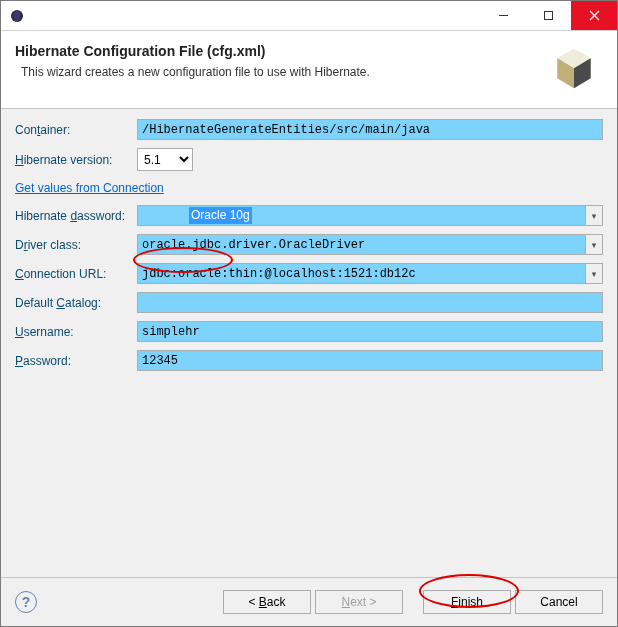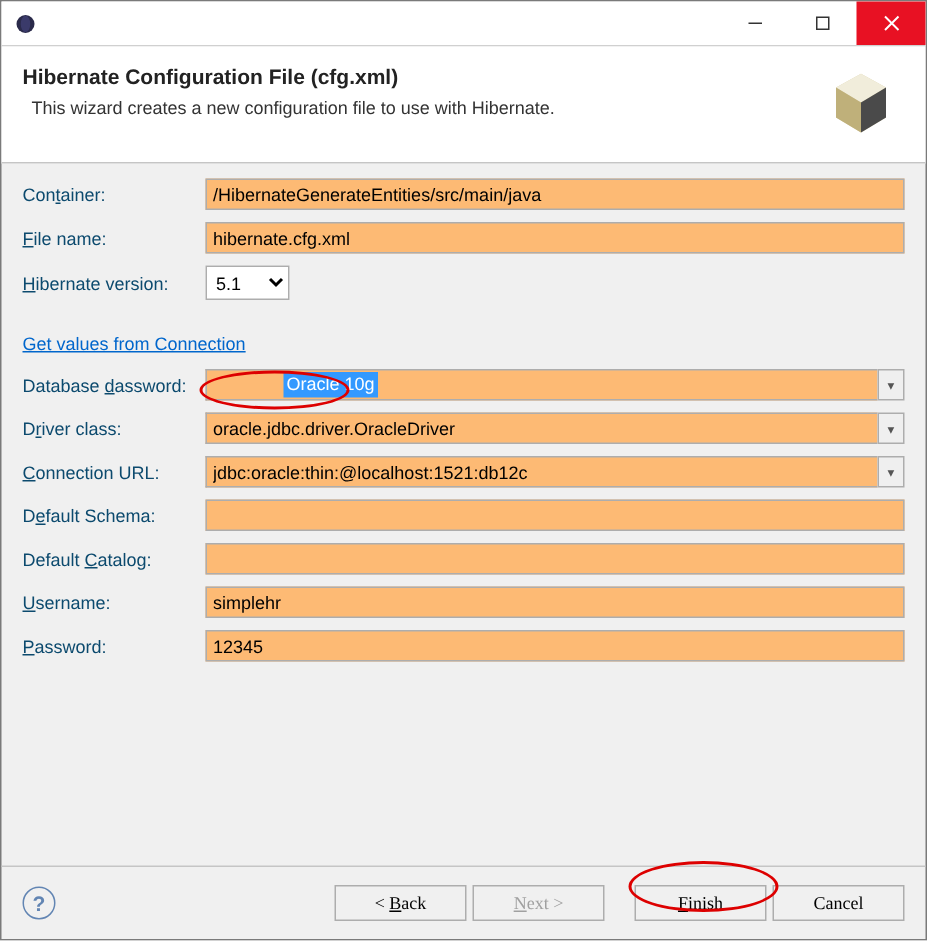--- a/index.html
+++ b/index.html
@@ -87,22 +87,22 @@
     .row label {
       width: 116px;
       color: #0c4a6e;
     }
     .row .access { text-decoration: underline; }
     .row input[type="text"], .row input[type="password"] {
       flex: 1;
       height: 21px;
       padding: 2px 4px;
       border: 1px solid #adadad;
-      background: #fdba74;
-      font-family: Liberation Sans, sans-serif;
+      background: #7dd3fc;
+      font-family: Liberation Mono, monospace;
       font-size: 12px;
       min-width: 0;
     }
     .row select {
       height: 23px;
       padding: 1px 2px;
       border: 1px solid #adadad;
       background: #fff;
       font-family: inherit;
       font-size: 12px;
@@ -120,21 +120,21 @@
     .row .combo .combo-arrow {
       width: 18px;
       height: 21px;
       border: 1px solid #adadad;
       display: flex; align-items: center; justify-content: center;
       background: #efefef;
       font-size: 9px;
       color: #555;
     }
     .link-row {
-      margin: 14px 0 10px 0;
+      margin: 2px 0 10px 0;
     }
     .link {
       color: #0066cc;
       text-decoration: underline;
       cursor: pointer;
     }
     .selected-text {
       background: #3399ff;
       color: #fff;
       padding: 1px 2px;
@@ -177,21 +177,21 @@
       font-size: 14px;
       font-weight: bold;
       cursor: pointer;
     }
     .footer-spacer { flex: 1; }
     .btn {
       width: 88px;
       height: 24px;
       border: 1px solid #adadad;
       background: #f0f0f0;
-      font-family: Liberation Serif, serif;
+      font-family: Liberation Sans, sans-serif;
       font-size: 12px;
       cursor: pointer;
     }
     .btn:disabled {
       color: #a0a0a0;
       cursor: default;
     }
     .btn .access { text-decoration: underline; }
   </style>
 </head>
@@ -238,39 +238,35 @@
     </span>
   </div>
 
   <div class="content">
 
     <div class="row">
       <label><span>Con</span><span class="access">t</span><span>ainer:</span></label>
       <input type="text" value="/HibernateGenerateEntities/src/main/java" style="">
     </div>
 
-    <div class="row">
-      <label><span></span><span class="access">F</span><span>ile name:</span></label>
-      <input type="text" value="hibernate.cfg.xml" style="">
-    </div>
 
     <div class="row">
       <label><span></span><span class="access">H</span><span>ibernate version:</span></label>
       <select class="short">
         <option>5.1</option>
       </select>
     </div>
 
 
     <div class="link-row">
       <span class="link">Get values from Connection</span>
     </div>
 
     <div class="row">
-      <label><span>Database </span><span class="access">d</span><span>assword:</span></label>
+      <label><span>Hibernate </span><span class="access">d</span><span>assword:</span></label>
       <div class="combo dialect-combo">
         <input type="text" style="padding: 1px 2px;" value="">
         <div style="position:absolute; left:4px; top:2px; pointer-events:none;padding-left:48px;">
           <span class="selected-text">Oracle 10g</span>
         </div>
         <div class="combo-arrow">▾</div>
       </div>
     </div>
 
     <div class="row">
@@ -282,24 +278,20 @@
     </div>
 
     <div class="row">
       <label><span></span><span class="access">C</span><span>onnection URL:</span></label>
       <div class="combo">
         <input type="text" value="jdbc:oracle:thin:@localhost:1521:db12c" style="">
         <div class="combo-arrow">▾</div>
       </div>
     </div>
 
-    <div class="row">
-      <label><span>D</span><span class="access">e</span><span>fault Schema:</span></label>
-      <input type="text" value="" style="">
-    </div>
 
     <div class="row">
       <label><span>Default </span><span class="access">C</span><span>atalog:</span></label>
       <input type="text" value="" style="">
     </div>
 
     <div class="row">
       <label><span></span><span class="access">U</span><span>sername:</span></label>
       <input type="text" value="simplehr" style="">
     </div>

